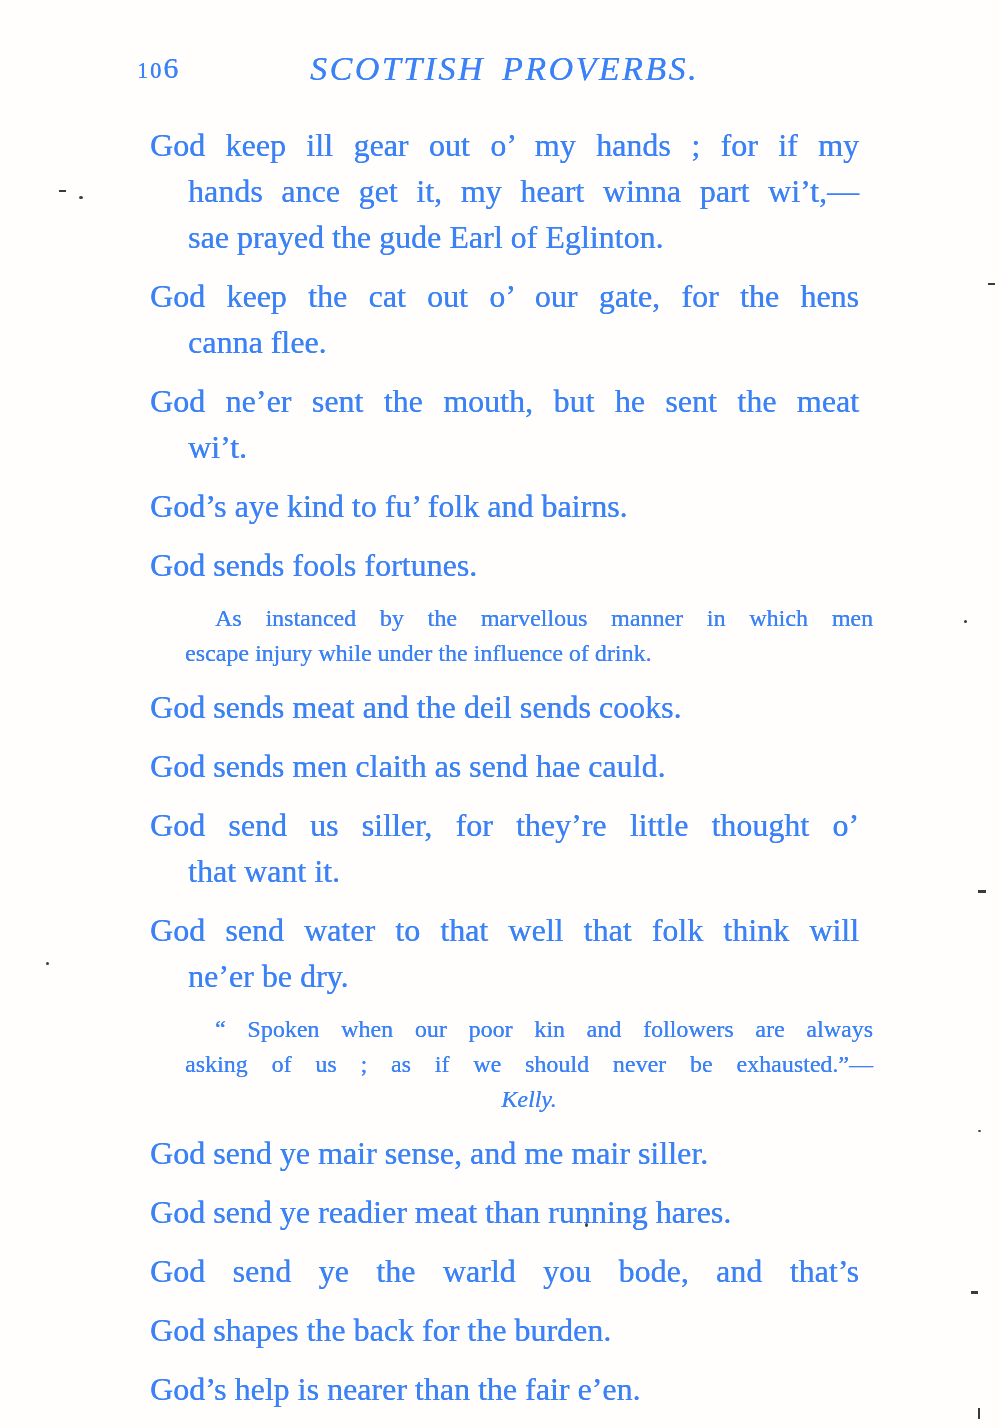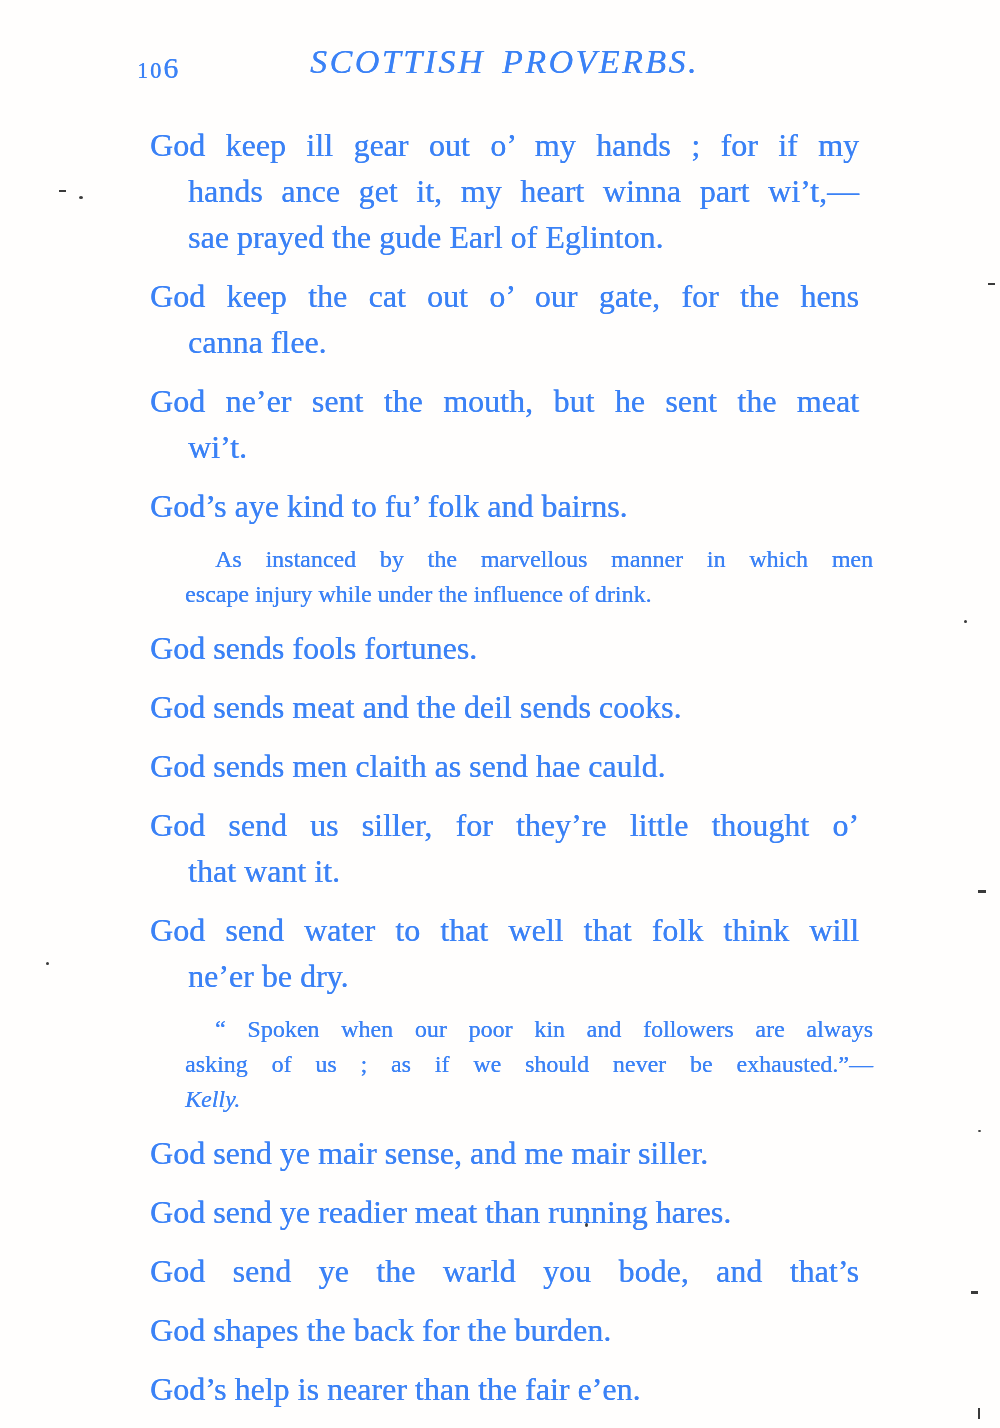--- a/index.html
+++ b/index.html
@@ -31,21 +31,21 @@
     top: 9px;
     font-size: 30px;
     letter-spacing: 2px;
     text-shadow: 0.3px 0 0 currentColor;
   }
   .pagenum .os { font-size: 0.74em; }
   .booktitle {
     position: absolute;
     left: 0;
     right: 0;
-    top: 1px;
+    top: 8px;
     text-align: center;
     font-style: italic;
     font-size: 34px;
     letter-spacing: 2.5px;
     word-spacing: 6px;
     text-shadow: 0.3px 0 0 currentColor;
   }
   
   .body {
     position: absolute;
@@ -66,21 +66,21 @@
     text-align-last: justify;
   }
   .entry.note {
     margin: 8px 0 6px 48px;
     width: 688px;
     font-size: 24px;
     text-shadow: 0.2px 0 0 currentColor;
   }
   .entry.note .line { line-height: 35px; }
   .entry.note .line.nfirst { padding-left: 30px; }
-  .ital { font-style: italic; }
+  .ital { font-style: italic; text-align: center; }
   
   .speck {
     position: absolute;
     background: #3a3a3a;
   }
   .speck.round { border-radius: 50%; }
 </style>
 </head>
 <body>
 
@@ -101,26 +101,26 @@
         <div class="line just">God keep the cat out o’ our gate, for the hens</div>
         <div class="line cont">canna flee.</div>
       </div>
       <div class="entry proverb">
         <div class="line just">God ne’er sent the mouth, but he sent the meat</div>
         <div class="line cont">wi’t.</div>
       </div>
       <div class="entry proverb">
         <div class="line">God’s aye kind to fu’ folk and bairns.</div>
       </div>
+      <div class="entry proverb">
+        <div class="line">God sends fools fortunes.</div>
+      </div>
       <div class="entry note">
         <div class="line just nfirst">As instanced by the marvellous manner in which men</div>
         <div class="line">escape injury while under the influence of drink.</div>
-      </div>
-      <div class="entry proverb">
-        <div class="line">God sends fools fortunes.</div>
       </div>
       <div class="entry proverb">
         <div class="line">God sends meat and the deil sends cooks.</div>
       </div>
       <div class="entry proverb">
         <div class="line">God sends men claith as send hae cauld.</div>
       </div>
       <div class="entry proverb">
         <div class="line just">God send us siller, for they’re little thought o’</div>
         <div class="line cont">that want it.</div>

